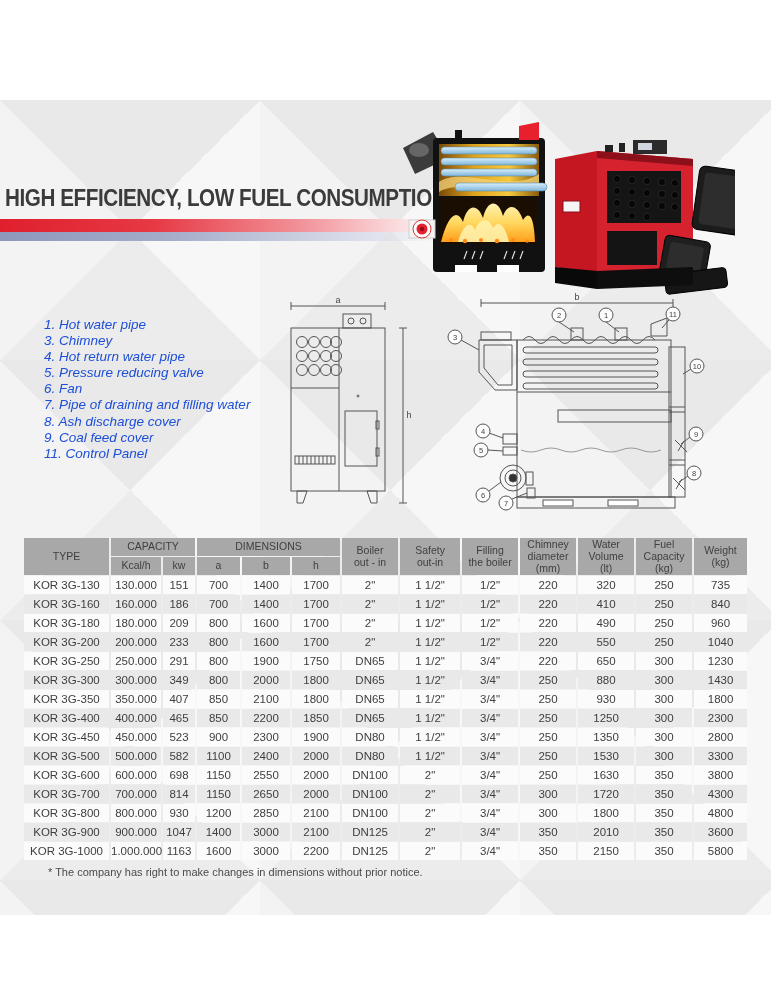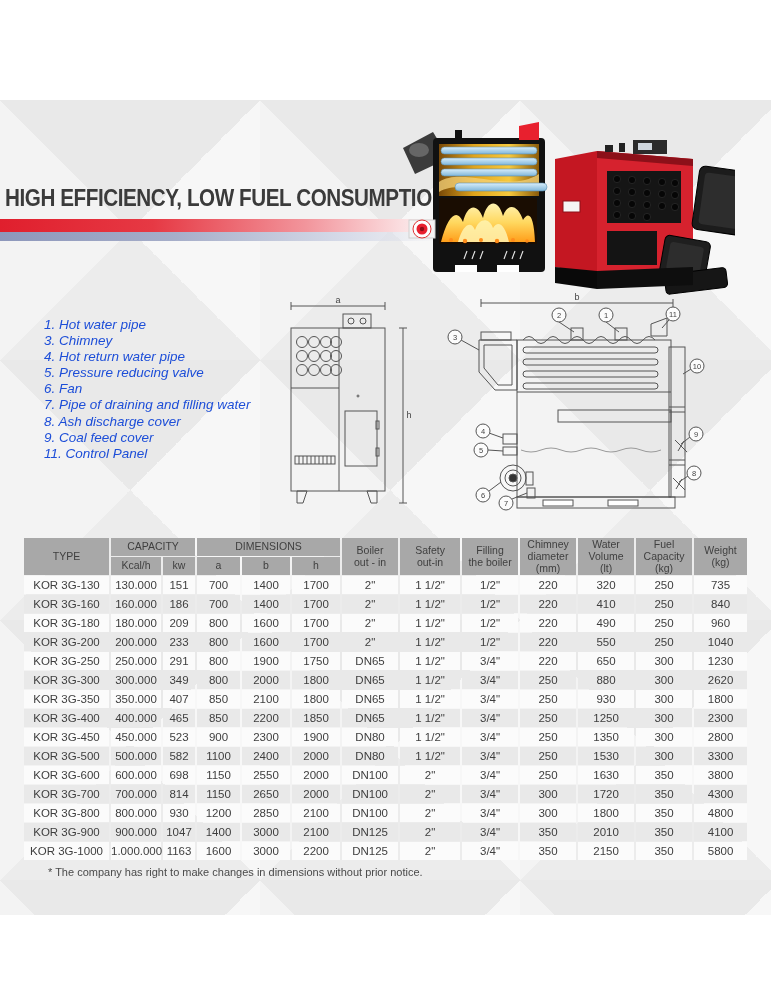--- a/index.html
+++ b/index.html
@@ -449,21 +449,21 @@
         <td>349</td>
         <td>800</td>
         <td>2000</td>
         <td>1800</td>
         <td>DN65</td>
         <td>1 1/2"</td>
         <td>3/4"</td>
         <td>250</td>
         <td>880</td>
         <td>300</td>
-        <td>2620</td>
+        <td>1430</td>
       </tr>
       <tr>
         <td>KOR 3G-350</td>
         <td>350.000</td>
         <td>407</td>
         <td>850</td>
         <td>2100</td>
         <td>1800</td>
         <td>DN65</td>
         <td>1 1/2"</td>
@@ -569,21 +569,21 @@
         <td>1047</td>
         <td>1400</td>
         <td>3000</td>
         <td>2100</td>
         <td>DN125</td>
         <td>2"</td>
         <td>3/4"</td>
         <td>350</td>
         <td>2010</td>
         <td>350</td>
-        <td>4100</td>
+        <td>3600</td>
       </tr>
       <tr>
         <td>KOR 3G-1000</td>
         <td>1.000.000</td>
         <td>1163</td>
         <td>1600</td>
         <td>3000</td>
         <td>2200</td>
         <td>DN125</td>
         <td>2"</td>

